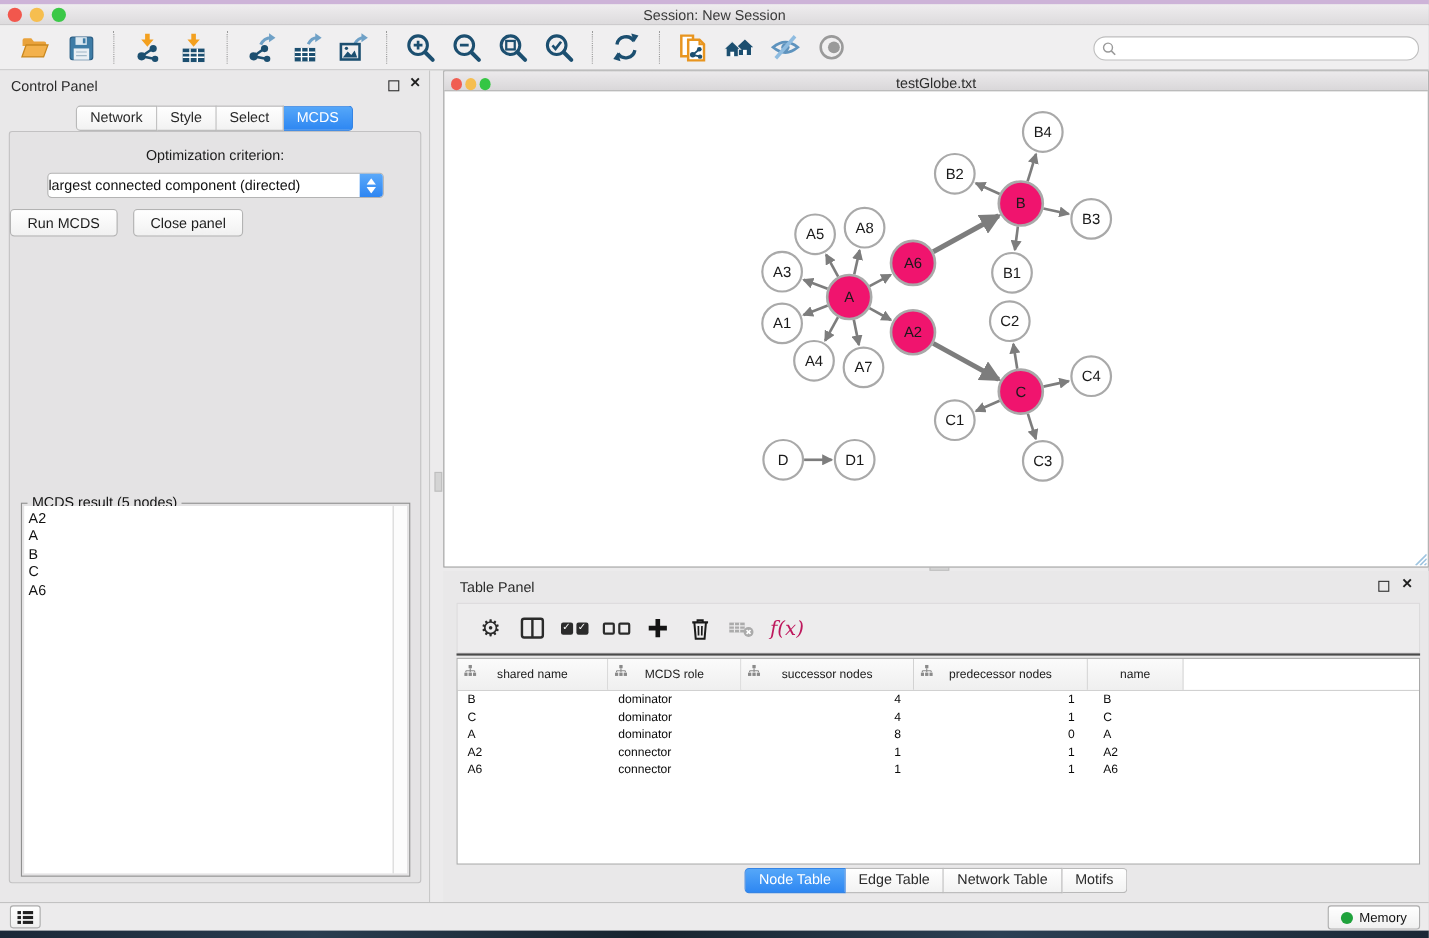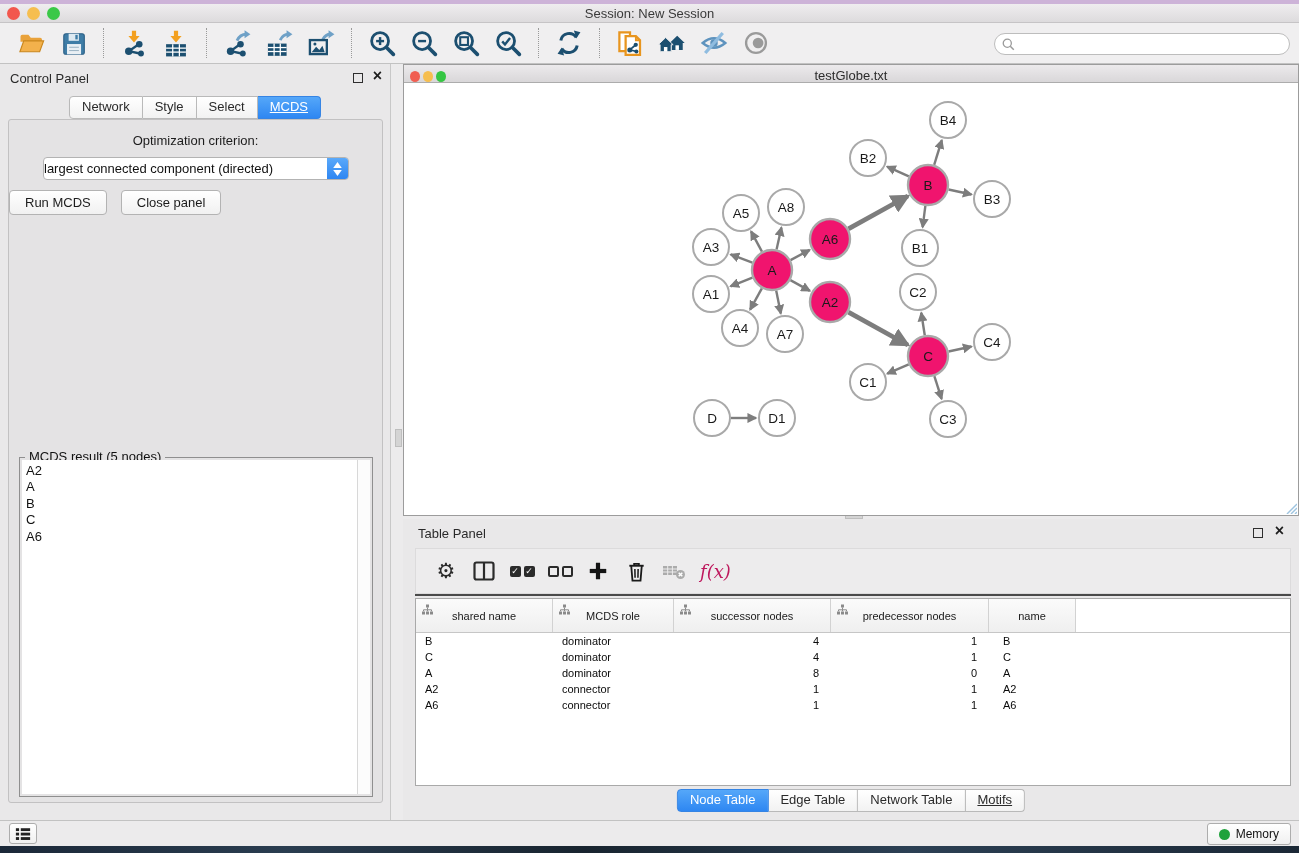--- a/index.html
+++ b/index.html
@@ -27,21 +27,21 @@
   .tsep { height:30px; border-left:1px dotted #9A9A9A; margin:0 9px; }
   .search-box { position:absolute; right:9px; top:10px; width:296px; height:22px; background:#fff;
     border:1px solid #BDBDBD; border-radius:11px; display:flex; align-items:center; padding-left:7px; }
   .search-box input { border:none; outline:none; flex:1; font-size:12px; margin-left:5px;
     font-family:"Liberation Sans",sans-serif; background:transparent; }
 
   
   .seg { font-size:13px; color:#2A2A2A; background:linear-gradient(#FFFFFF,#F2F2F2);
     border:1px solid #B9B9B9; border-left:none; padding:3px 12px 4px; line-height:14px; }
   .seg:first-child { border-left:1px solid #B9B9B9; border-radius:4px 0 0 4px; }
-  .seg:last-child { border-radius:0 4px 4px 0;text-decoration:underline; }
+  .seg:last-child { border-radius:0 4px 4px 0; }
   .seg.sel { background:linear-gradient(#55A7F9,#2E87F2); border-color:#3584E4; color:#fff; }
 
   
   .control-panel { position:absolute; top:64px; left:0; width:391px; bottom:33px;
     background:#E9E8E9; border-right:1px solid #C8C8C8; }
   .panel-header { position:absolute; top:0; left:0; right:0; height:28px; }
   .panel-title { position:absolute; left:10px; top:7px; font-size:13px; color:#2A2A2A; }
   .float-ico { position:absolute; top:9px; width:10px; height:10px; border:1.6px solid #2E2E2E; background:transparent; }
   .close-ico { position:absolute; top:3px; font-size:16px; font-weight:bold; color:#1E1E1E; line-height:18px; }
   .cp-tabs { position:absolute; top:32px; left:50%; transform:translateX(-50%); display:flex; white-space:nowrap; }
@@ -88,21 +88,21 @@
   .tp-btn { background:none; border:none; width:36px; height:36px; display:flex; align-items:center;
     justify-content:center; padding:0; margin-right:2px; }
   .chk-pair { display:flex; gap:3px; }
   .chk { width:11px; height:11px; background:#2B2B2B; color:#fff; font-size:9px; line-height:11px;
     text-align:center; border-radius:2px; font-family:"DejaVu Sans",sans-serif; }
   .unchk { width:11px; height:11px; border:2px solid #2B2B2B; border-radius:2px; background:transparent; }
   .fx { font-family:"DejaVu Serif",serif; font-style:italic; font-size:18px; color:#be185d; margin-left:6px; }
   .tp-topline { position:absolute; top:75px; left:12px; right:8px; height:2px; background:#4A4A4A; }
   .tbl { position:absolute; top:79px; left:12px; right:8px; height:188px; background:#fff;
     border:1px solid #A9A9A9; overflow:hidden; }
-  .tbl-head { display:flex; height:34px; border-bottom:1px solid #C6C6C6; }
+  .tbl-head { display:flex; height:29px; border-bottom:1px solid #C6C6C6; }
   .th { position:relative; height:100%; border-right:1px solid #D2D2D2;
     background:linear-gradient(#FBFBFB,#EFEFEF); display:flex; align-items:center; justify-content:center; }
   .th .tree-ico { position:absolute; left:6px; top:5px; }
   .th-label { font-size:11px; color:#1A1A1A; }
   .th-filler { flex:1; background:#fff; }
   .tr { display:flex; height:16px; align-items:center; }
   .td { font-size:11px; color:#0A0A0A; height:16px; line-height:16px; white-space:nowrap; overflow:hidden; }
   .td-left { text-align:left; padding-left:9px; }
   .td-right { text-align:right; padding-right:12px; }
   .td:last-child.td-left { padding-left:14px; }

